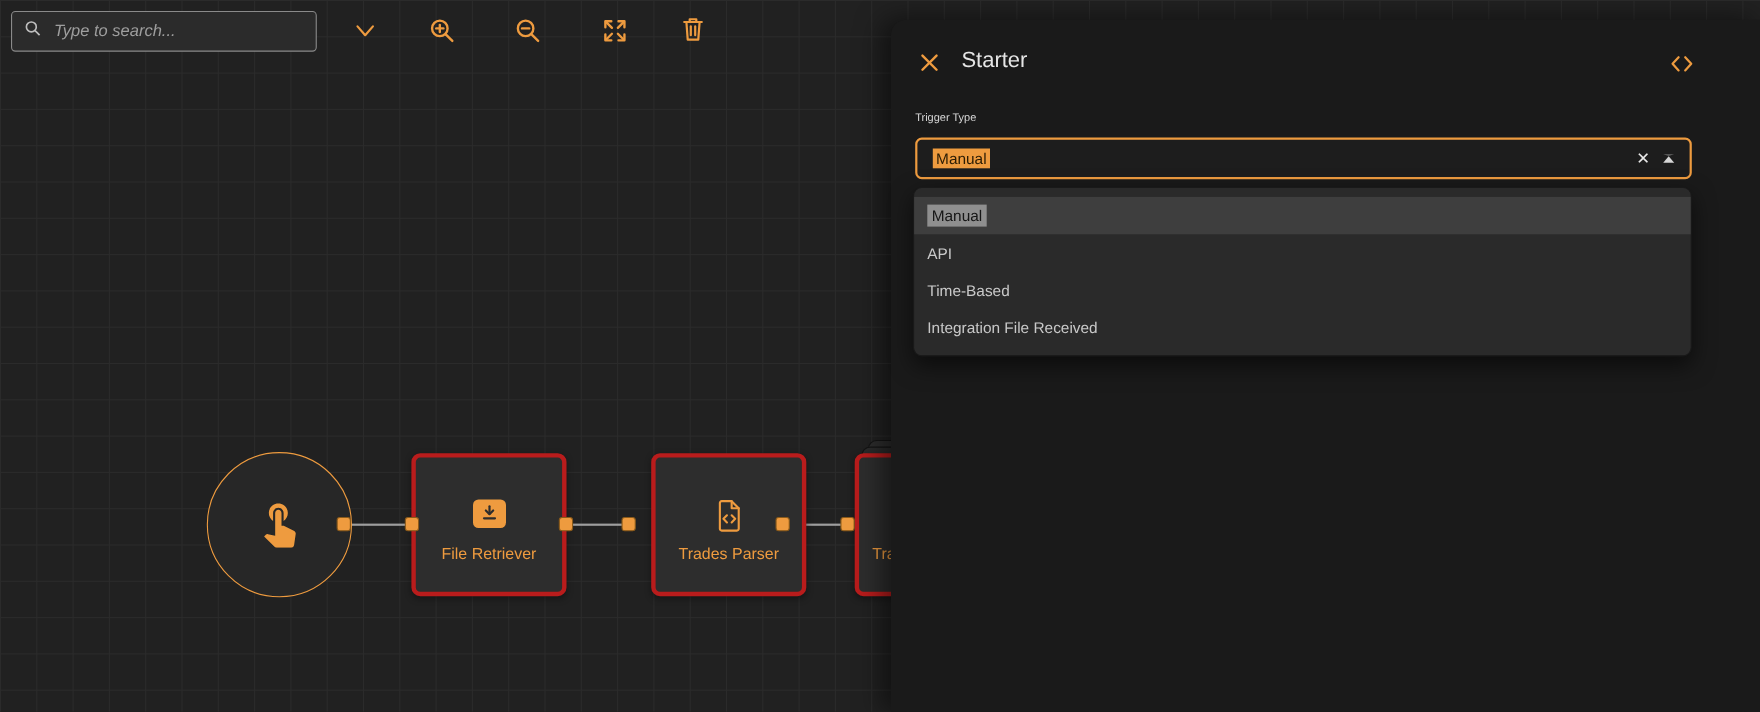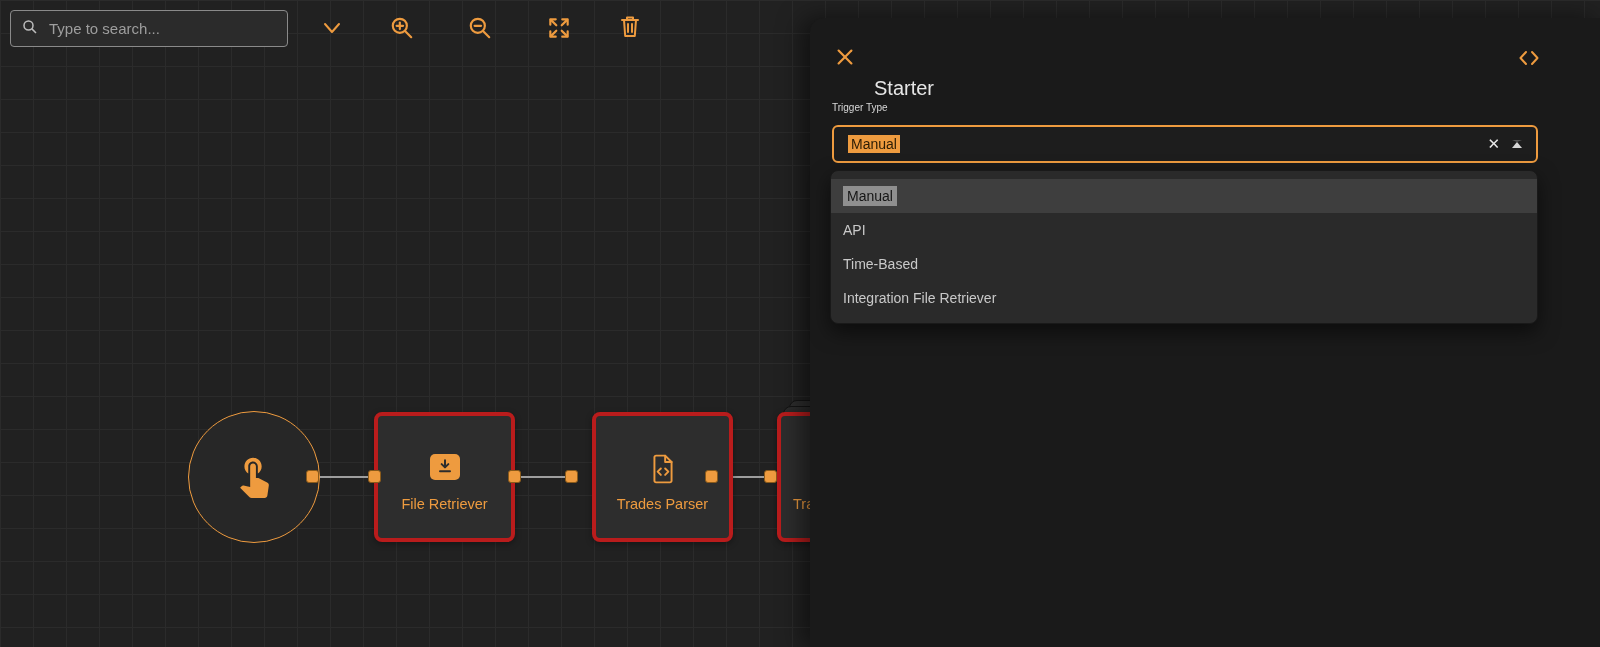--- a/index.html
+++ b/index.html
@@ -18,21 +18,21 @@
     background-size:33px 33px;
   }
   
   .search-box {
     position:absolute; left:10px; top:10px; width:278px; height:37px;
     background:#2b2b2b; border:1px solid #8a8a8a; border-radius:4px;
     display:flex; align-items:center; gap:8px; padding:0 10px; z-index:5;
   }
   .search-box input {
     flex:1; background:transparent; border:none; outline:none;
-    color:#eab308; font-size:15px; font-family:inherit;
+    color:#eab308; font-size:15px; font-family:inherit;font-style:italic;
   }
   .search-box input::placeholder { color:#9e9e9e; }
   .icon-btn {
     position:absolute; background:none; border:none; padding:0; cursor:pointer; z-index:5;
     line-height:0;
   }
   
   .edge { position:absolute; height:2px; background:#9e9e9e; top:476px; z-index:2; }
   .handle {
     position:absolute; width:13px; height:13px; background:#ee9b3f;
@@ -63,21 +63,21 @@
     width:30px; height:26px; background:#ee9b3f; border-radius:5px;
     display:flex; align-items:center; justify-content:center;
   }
   
   .panel {
     position:absolute; left:810px; top:18px; width:790px; height:629px;
     background:#1a1a1a; border-top-left-radius:14px; z-index:10;
     box-shadow:-8px 0 24px rgba(0,0,0,.5);
   }
   .panel-close { position:absolute; left:24px; top:28px; background:none; border:none; padding:0; cursor:pointer; line-height:0; }
-  .panel-title { position:absolute; left:64px; top:26px; font-size:20px; color:#e6e6e6;margin-top:33px; }
+  .panel-title { position:absolute; left:64px; top:26px; font-size:20px; color:#e6e6e6; }
   .panel-code  { position:absolute; right:58px; top:28px; background:none; border:none; padding:0; cursor:pointer; line-height:0; }
   .field-label { position:absolute; left:22px; top:84px; font-size:10px; color:#d8d8d8; }
   .combo {
     position:absolute; left:22px; top:107px; width:706px; height:38px;
     border:2px solid #ee9b3f; border-radius:6px; background:#1d1d1d;
     display:flex; align-items:center; padding:0 60px 0 14px; cursor:text;
   }
   .combo-value { background:#ee9b3f; color:#2b1c04; font-size:14px; padding:1px 3px; }
   .combo-clear {
     position:absolute; right:36px; top:50%; transform:translateY(-50%);
@@ -235,16 +235,16 @@
     <div class="option selected">
       <span class="chip">Manual</span>
     </div>
     <div class="option">
       <span>API</span>
     </div>
     <div class="option">
       <span>Time-Based</span>
     </div>
     <div class="option">
-      <span>Integration File Retriever</span>
+      <span>Integration File Received</span>
     </div>
   </div>
 </div>
 
 </body></html>

